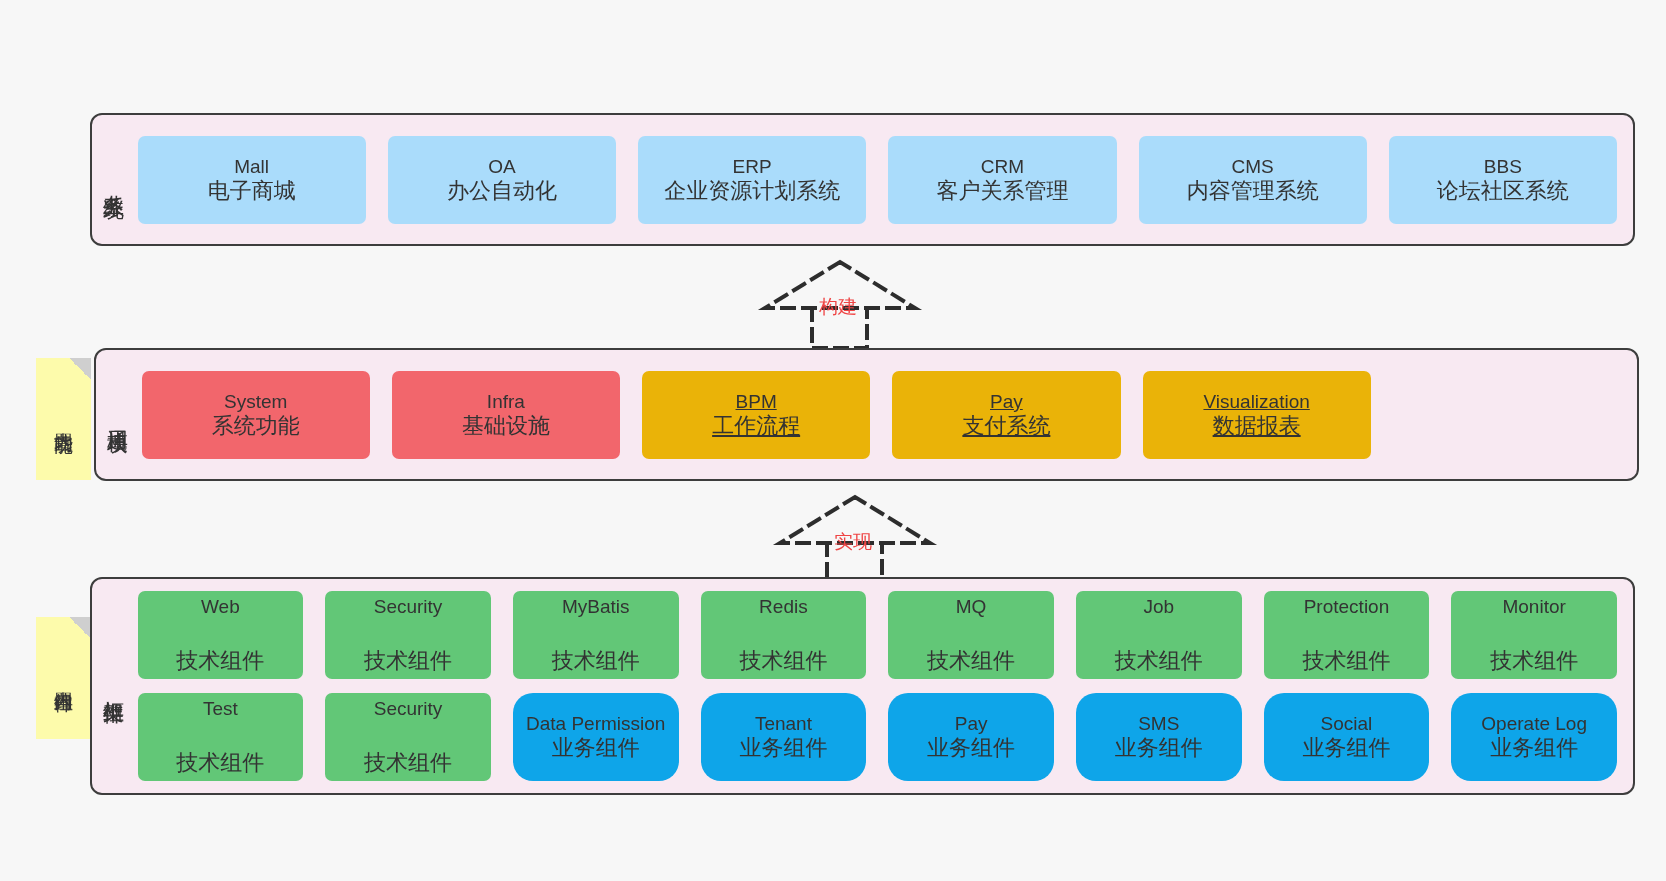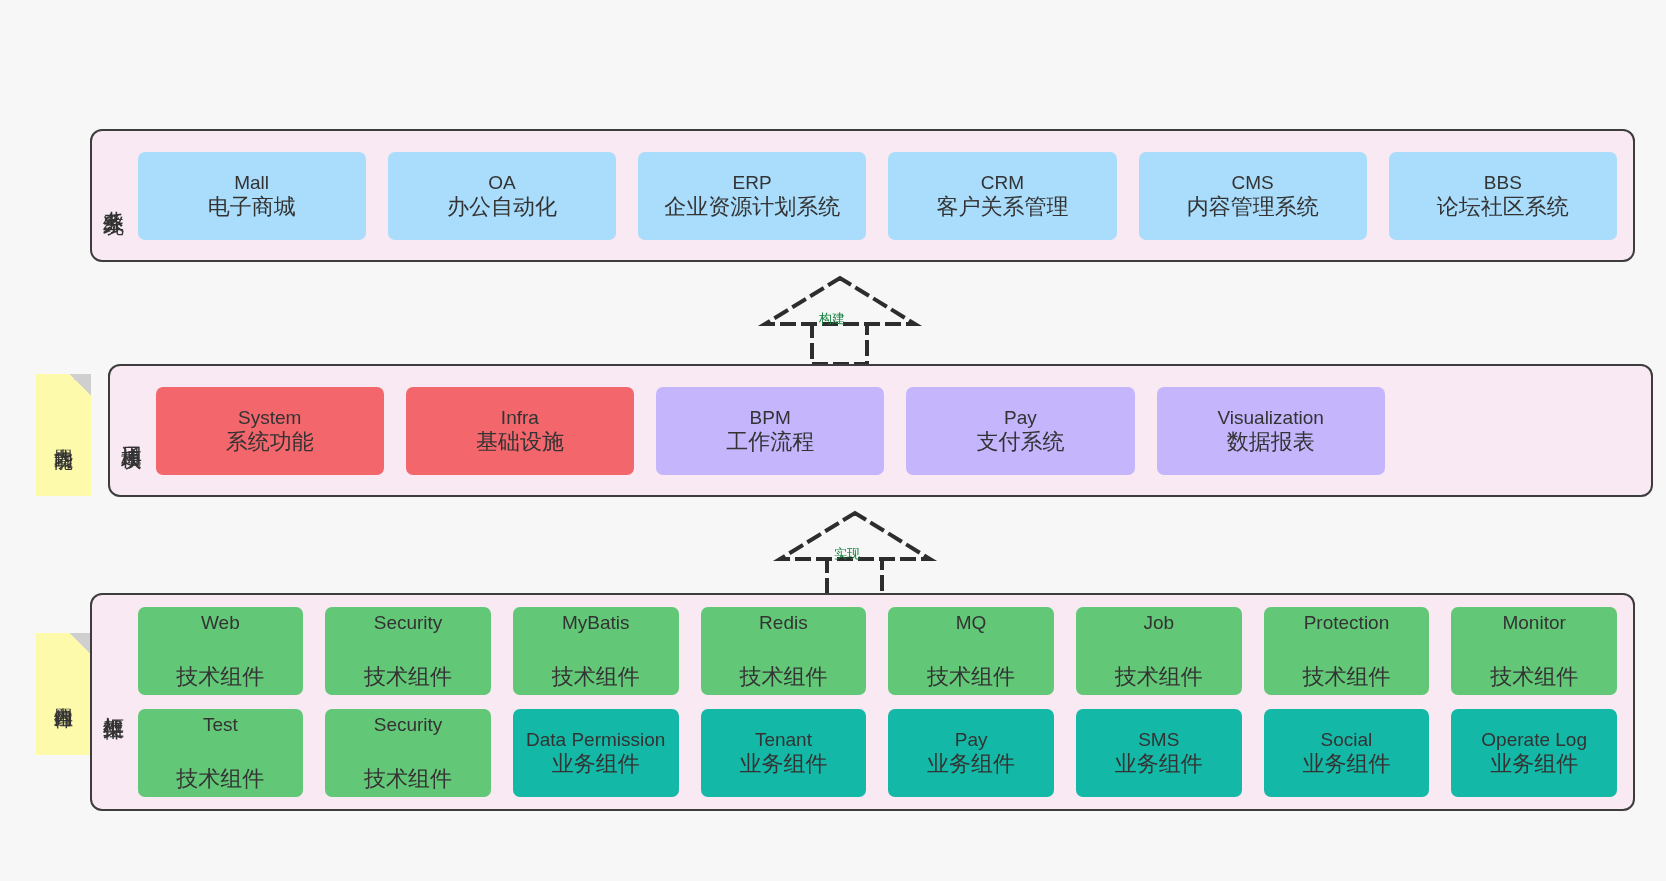--- a/index.html
+++ b/index.html
@@ -13,21 +13,20 @@
     height: 881px;
     font-family: "Liberation Sans", "DejaVu Sans", sans-serif;
     color: #333333;
     position: relative;
     overflow: hidden;
   }
 
   .canvas {
     position: absolute;
     inset: 0;
-    margin-top: 16px;
   }
 
   
   .layer {
     position: absolute;
     box-sizing: border-box;
     background: #f8e9f2;
     border: 2px solid #3d3d3d;
     border-radius: 12px;
     display: flex;
@@ -75,23 +74,23 @@
     padding: 4px 6px;
     box-sizing: border-box;
     color: #333333;
   }
   .node .t1 { font-size: 19px; }
   .node .t2 { font-size: 22px; }
 
   
   .c-blue        { background: #aadcfb; }
   .c-red         { background: #f2666c; }
-  .c-pink        { background: #c4b5fd; }
+  .c-pink        { background: #eab308; text-decoration: underline; }
   .c-green       { background: #62c777; justify-content: space-between; }
-  .c-lightgreen  { background: #14b8a6; }
+  .c-lightgreen  { background: #0ea5e9; border-radius: 20px; }
 
   
   .note {
     position: absolute;
     background: #fdfbab;
     box-sizing: border-box;
     display: flex;
     align-items: center;
     justify-content: center;
   }
@@ -113,22 +112,22 @@
     background: linear-gradient(225deg, #cfcfcf 0 50%, transparent 50% 100%);
   }
 
   
   .arrow {
     position: absolute;
   }
   .arrow svg { display: block; overflow: visible; }
   .arrow .arrow-label {
     position: absolute;
-    font-size: 13px;
-    color: #15803d;
+    font-size: 19px;
+    color: #ef4444;
     white-space: nowrap;
     background: transparent;
   }
 </style>
 </head>
 <body>
 
 <div class="canvas">
 
   <div class="layer" id="layer-business" style="left:90px; top:113px; width:1545px; height:133px;">
@@ -171,21 +170,21 @@
       <path d="M 57 50 L 57 90 L 112 90 L 112 50" stroke="#2d2d2d" stroke-width="4" stroke-dasharray="12 9" stroke-linecap="square" fill="none"></path>
     </svg>
     <span class="arrow-label" style="left:64px; top:36px;">构建</span>
   </div>
 
   <div class="note" style="left:36px; top:358px; width:55px; height:122px;">
     <span class="fold"></span>
     <span class="note-text">内置功能</span>
   </div>
 
-  <div class="layer" id="layer-common" style="left:108px; top:348px; width:1545px; height:133px;">
+  <div class="layer" id="layer-common" style="left:94px; top:348px; width:1545px; height:133px;">
     <div class="layer-title">通用模块</div>
     <div class="boxes one-row cols-6">
 
       <div class="node c-red">
         <span class="t1">System</span>
         <span class="t2">系统功能</span>
       </div>
       <div class="node c-red">
         <span class="t1">Infra</span>
         <span class="t2">基础设施</span>

